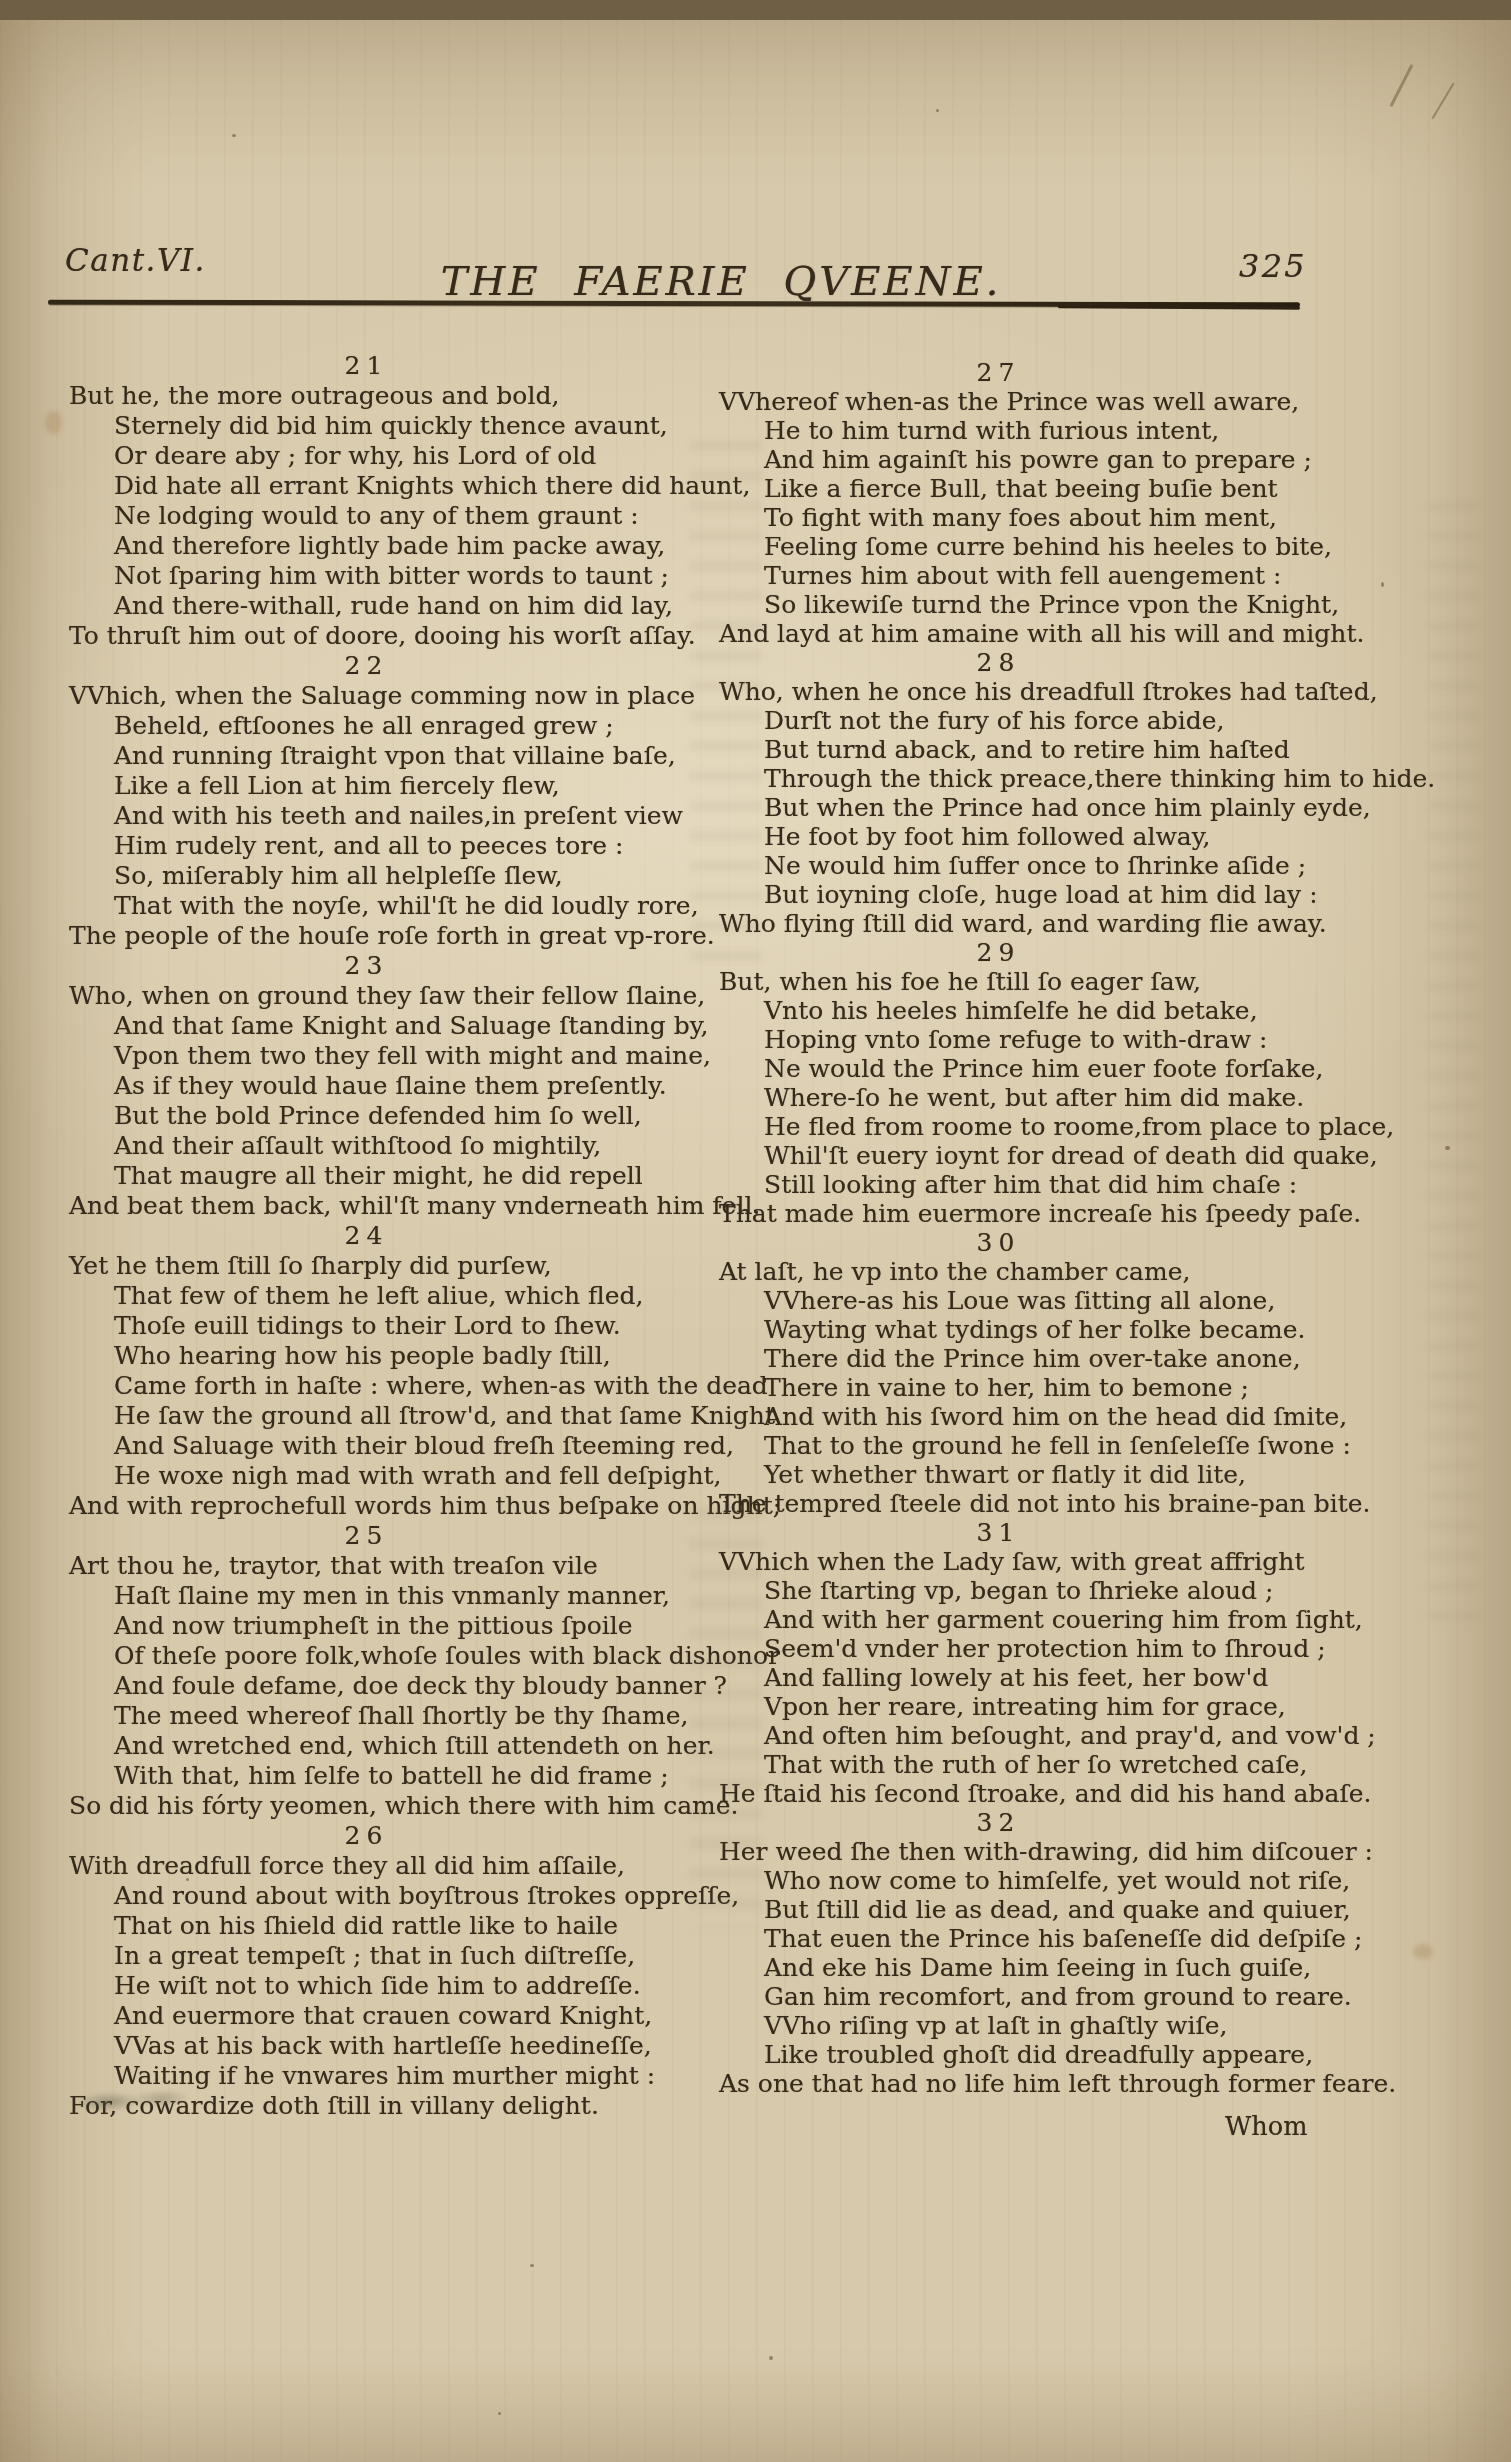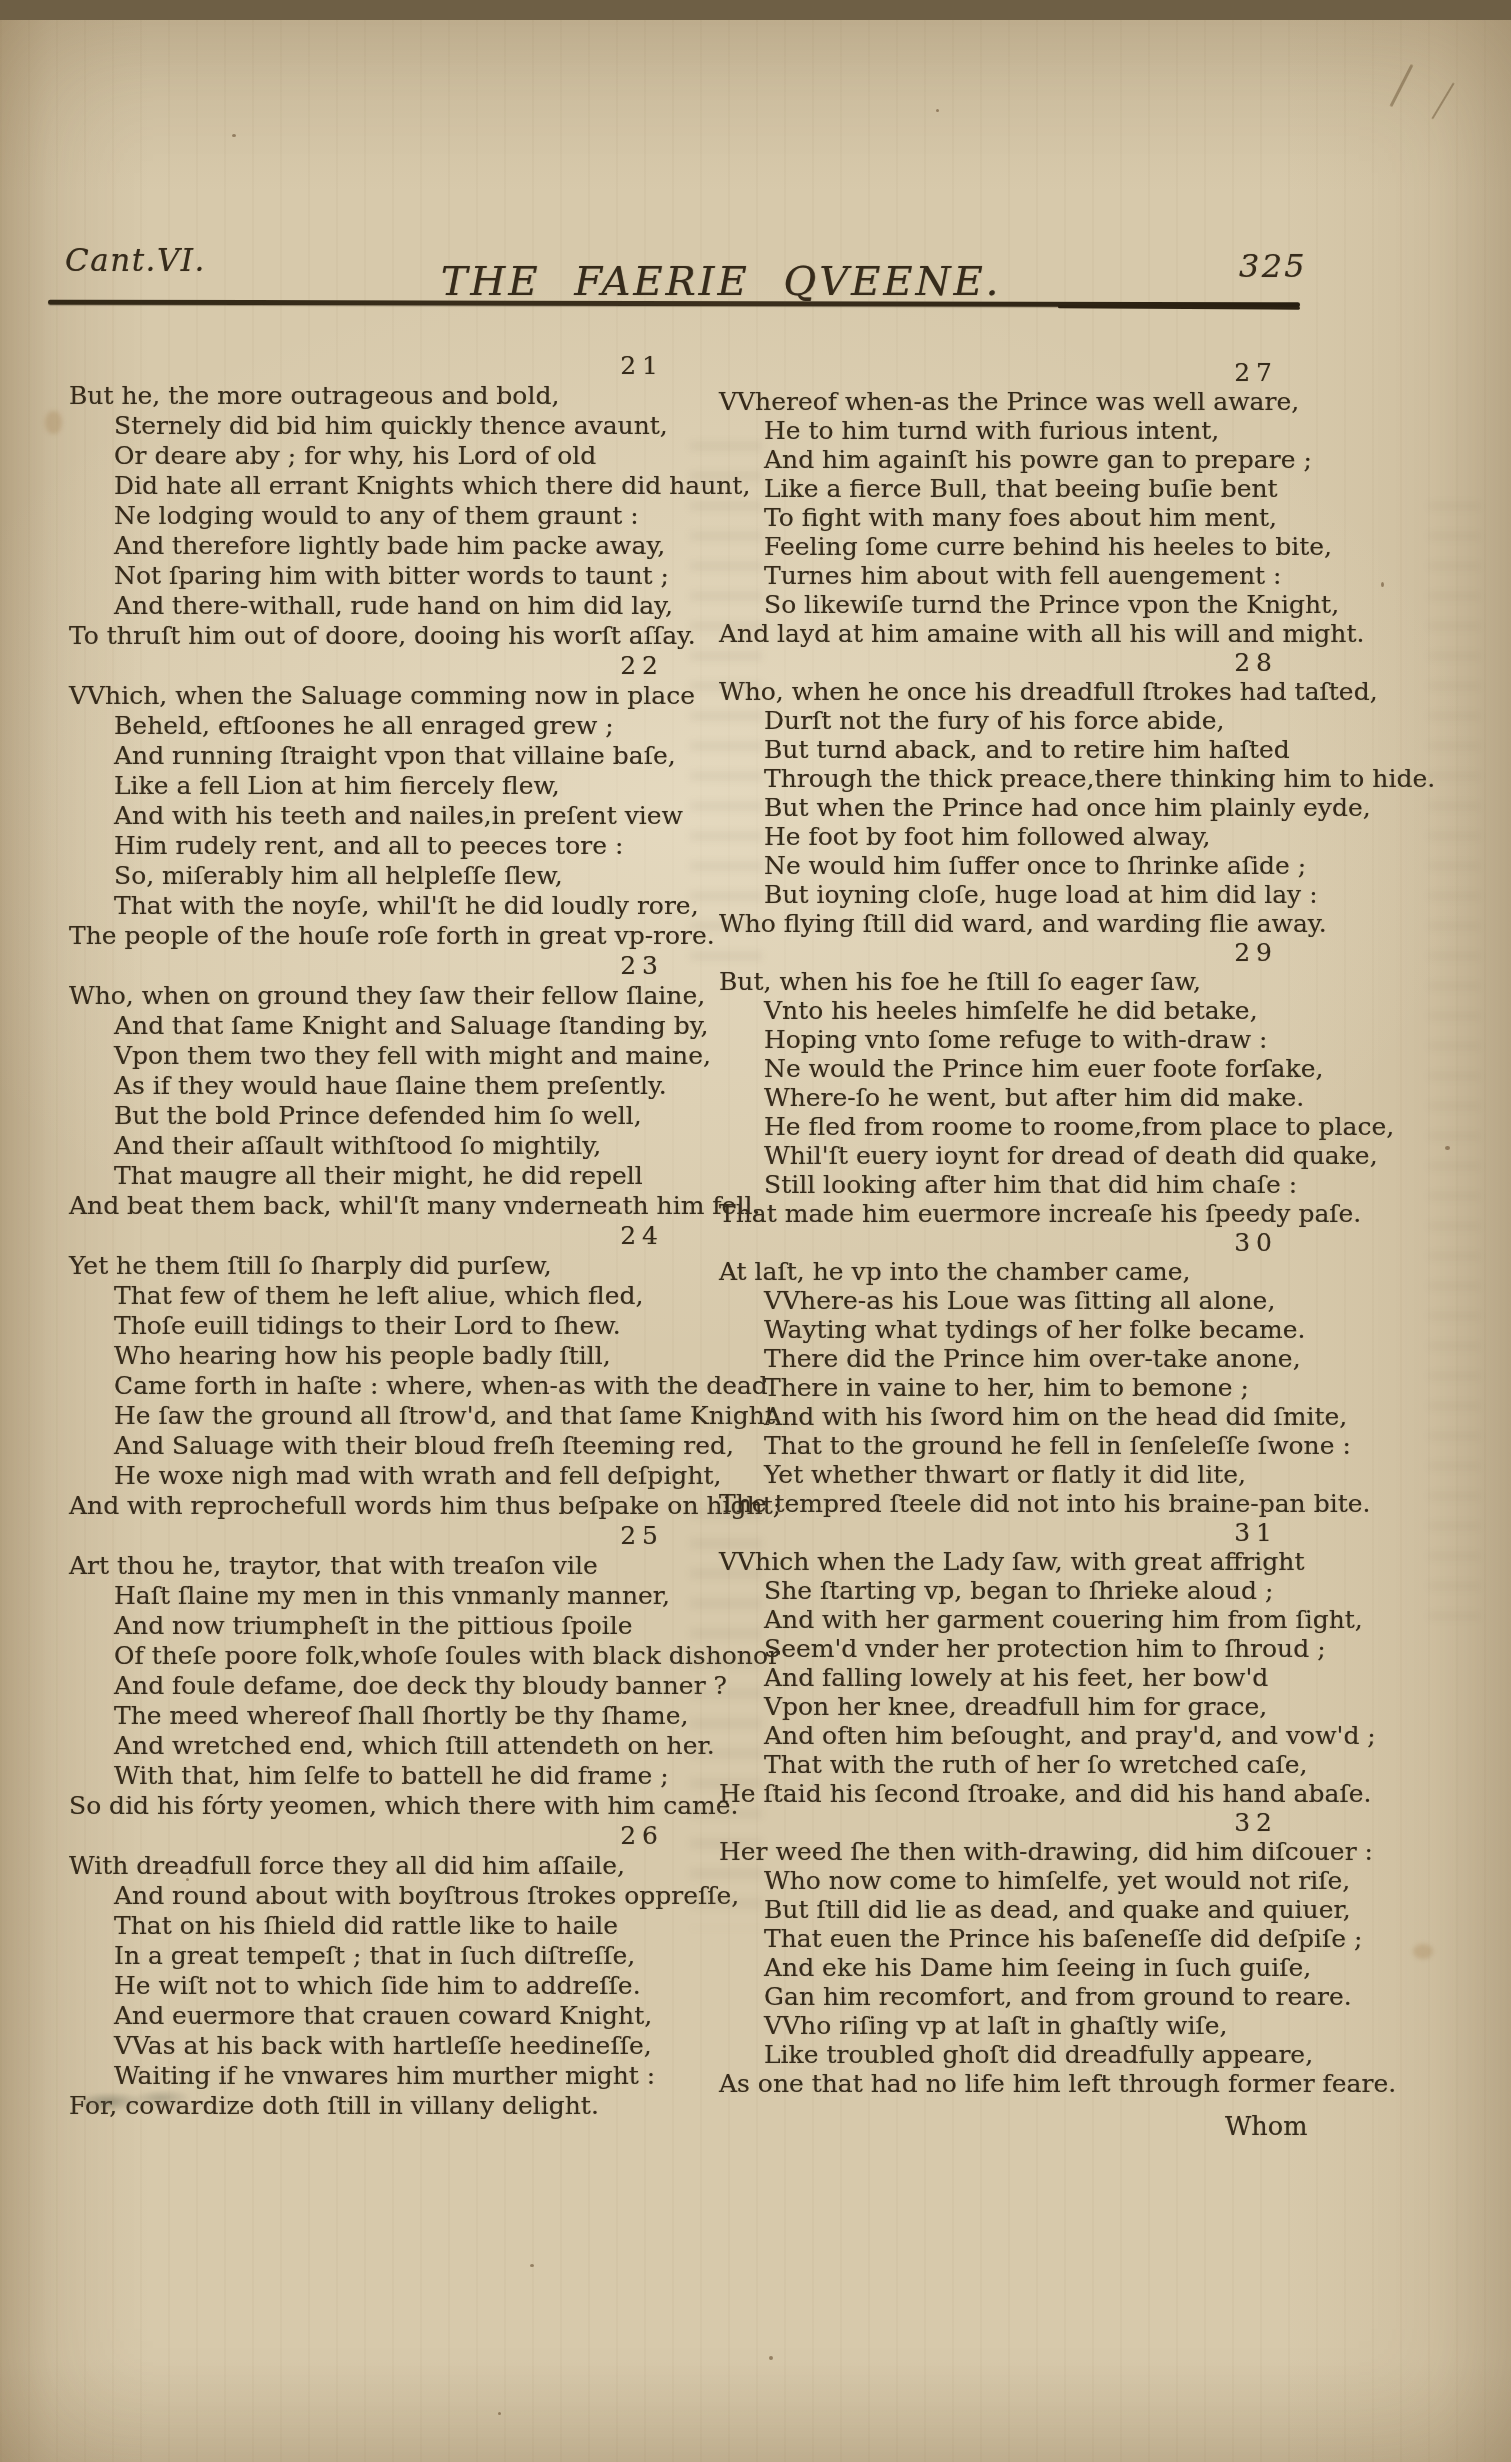--- a/index.html
+++ b/index.html
@@ -50,21 +50,21 @@
     background:#2c2213;border-radius:1.5px;transform:rotate(0.3deg);
   }
   .col{position:absolute;}
   #col-left{left:69px;top:331px;width:648px;}
   #col-right{left:719px;top:338px;width:737px;}
   #col-left .row{height:30px;line-height:30px;font-size:25px;}
   #col-right .row{height:29px;line-height:29px;font-size:25px;}
   .line{text-shadow:0 0 0.8px rgba(54,43,27,0.45);}
   .indent{padding-left:45px;}
   .stanza-number{
-    text-align:right;
+    text-align:center;
     font-size:22px;letter-spacing:6px;
     text-shadow:0 0 0.8px rgba(54,43,27,0.45);
   }
   #col-left .stanza-number{width:595px;}
   #col-right .stanza-number{width:559px;}
   .catchword{
     position:absolute;left:1225px;top:2091px;
     font-size:25.6px;
     text-shadow:0 0 0.8px rgba(54,43,27,0.5);
     text-align:center;
@@ -225,21 +225,21 @@
         <div class="row line indent">Yet whether thwart or flatly it did lite,</div>
         <div class="row line">The tempred ſteele did not into his braine-pan bite.</div>
       </div>
       <div class="stanza">
         <div class="row stanza-number">31</div>
         <div class="row line">VVhich when the Lady ſaw, with great affright</div>
         <div class="row line indent">She ſtarting vp, began to ſhrieke aloud ;</div>
         <div class="row line indent">And with her garment couering him from ſight,</div>
         <div class="row line indent">Seem'd vnder her protection him to ſhroud ;</div>
         <div class="row line indent">And falling lowely at his feet, her bow'd</div>
-        <div class="row line indent">Vpon her knee, dreadfull him for grace,</div>
+        <div class="row line indent">Vpon her reare, intreating him for grace,</div>
         <div class="row line indent">And often him beſought, and pray'd, and vow'd ;</div>
         <div class="row line indent">That with the ruth of her ſo wretched caſe,</div>
         <div class="row line">He ſtaid his ſecond ſtroake, and did his hand abaſe.</div>
       </div>
       <div class="stanza">
         <div class="row stanza-number">32</div>
         <div class="row line">Her weed ſhe then with-drawing, did him diſcouer :</div>
         <div class="row line indent">Who now come to himſelfe, yet would not riſe,</div>
         <div class="row line indent">But ſtill did lie as dead, and quake and quiuer,</div>
         <div class="row line indent">That euen the Prince his baſeneſſe did deſpiſe ;</div>

